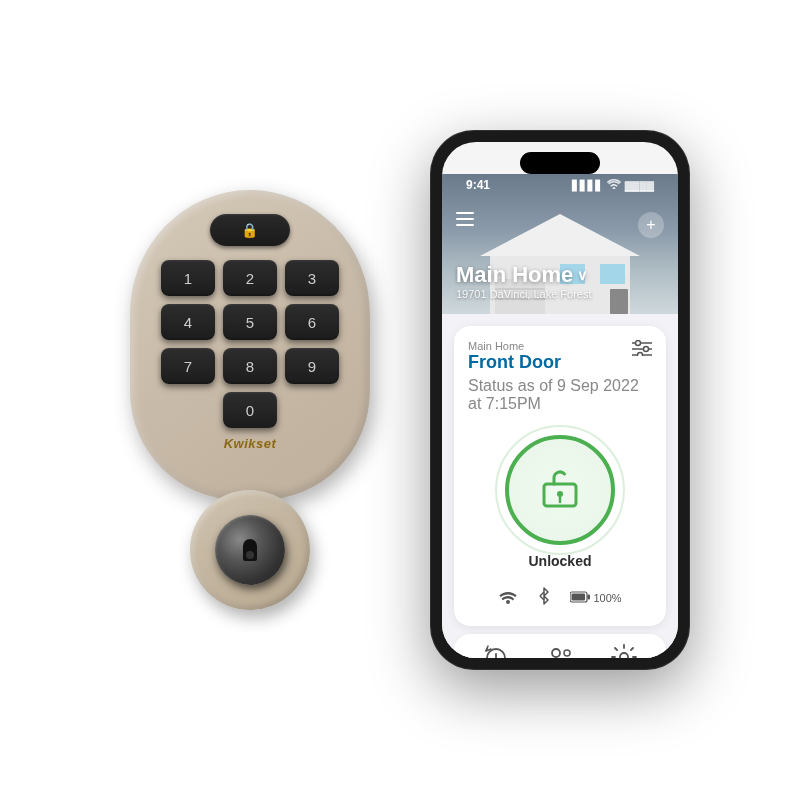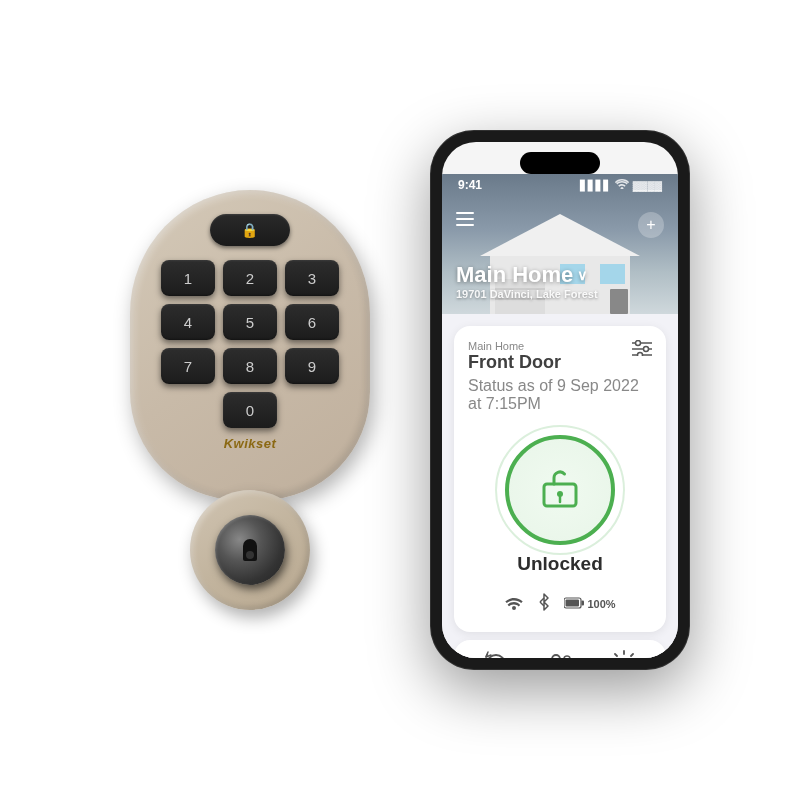--- a/index.html
+++ b/index.html
@@ -215,21 +215,21 @@
       border-radius: 20px;
       margin: 10px auto 0;
       flex-shrink: 0;
     }
 
     
     .status-bar {
       display: flex;
       justify-content: space-between;
       align-items: center;
-      padding: 4px 16px 2px;
+      padding: 4px 24px 2px;
       flex-shrink: 0;
     }
 
     .status-time {
       font-size: 12px;
       font-weight: 600;
       color: #fff;
     }
 
     .status-icons {
@@ -306,21 +306,20 @@
 
     .chevron-down {
       font-size: 14px;
       color: #fff;
     }
 
     .home-address {
       color: rgba(255,255,255,0.9);
       font-size: 11px;
       text-shadow: 0 1px 3px rgba(0,0,0,0.4);
-      font-weight: bold;
     }
 
     
     .app-content {
       flex: 1;
       background: #f2f2f7;
       display: flex;
       flex-direction: column;
       padding: 12px;
       gap: 8px;
@@ -343,21 +342,21 @@
     }
 
     .card-location {
       font-size: 11px;
       color: #888;
     }
 
     .card-name {
       font-size: 18px;
       font-weight: 700;
-      color: #404040;
+      color: #0369a1;
     }
 
     .card-status-time {
       font-size: 16px;
       color: #888;
       margin-bottom: 12px;
     }
 
     .filter-icon {
       color: #555;
@@ -394,33 +393,32 @@
     }
 
     .unlock-lock-icon {
       font-size: 36px;
       color: #4caf50;
       line-height: 1;
     }
 
     .unlock-label {
       margin-top: 8px;
-      font-size: 19px;
+      font-size: 14px;
       font-weight: 600;
       color: #2d2d2d;
     }
 
     
     .status-row {
       display: flex;
       justify-content: center;
-      gap: 14px;
+      gap: 20px;
       align-items: center;
       padding: 8px 0 4px;
-      font-weight: bold;
     }
 
     .status-item {
       display: flex;
       align-items: center;
       gap: 3px;
       font-size: 11px;
       color: #555;
     }
 

